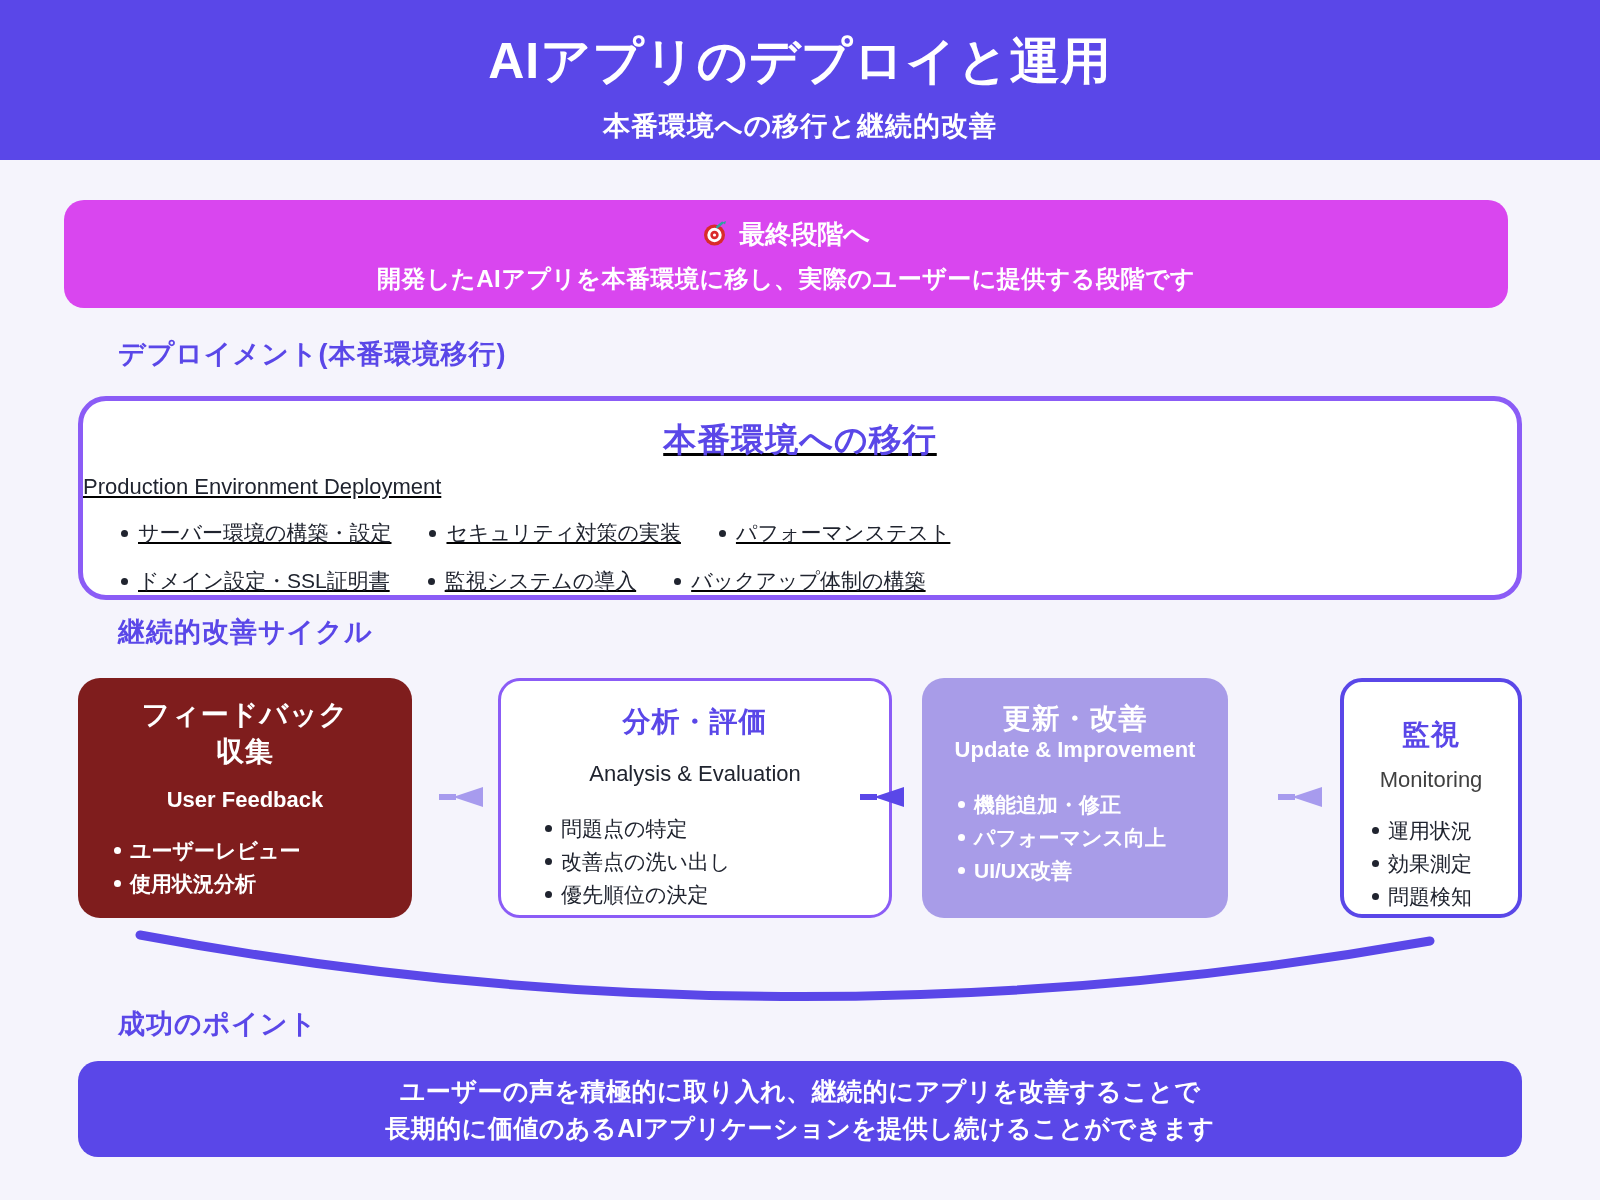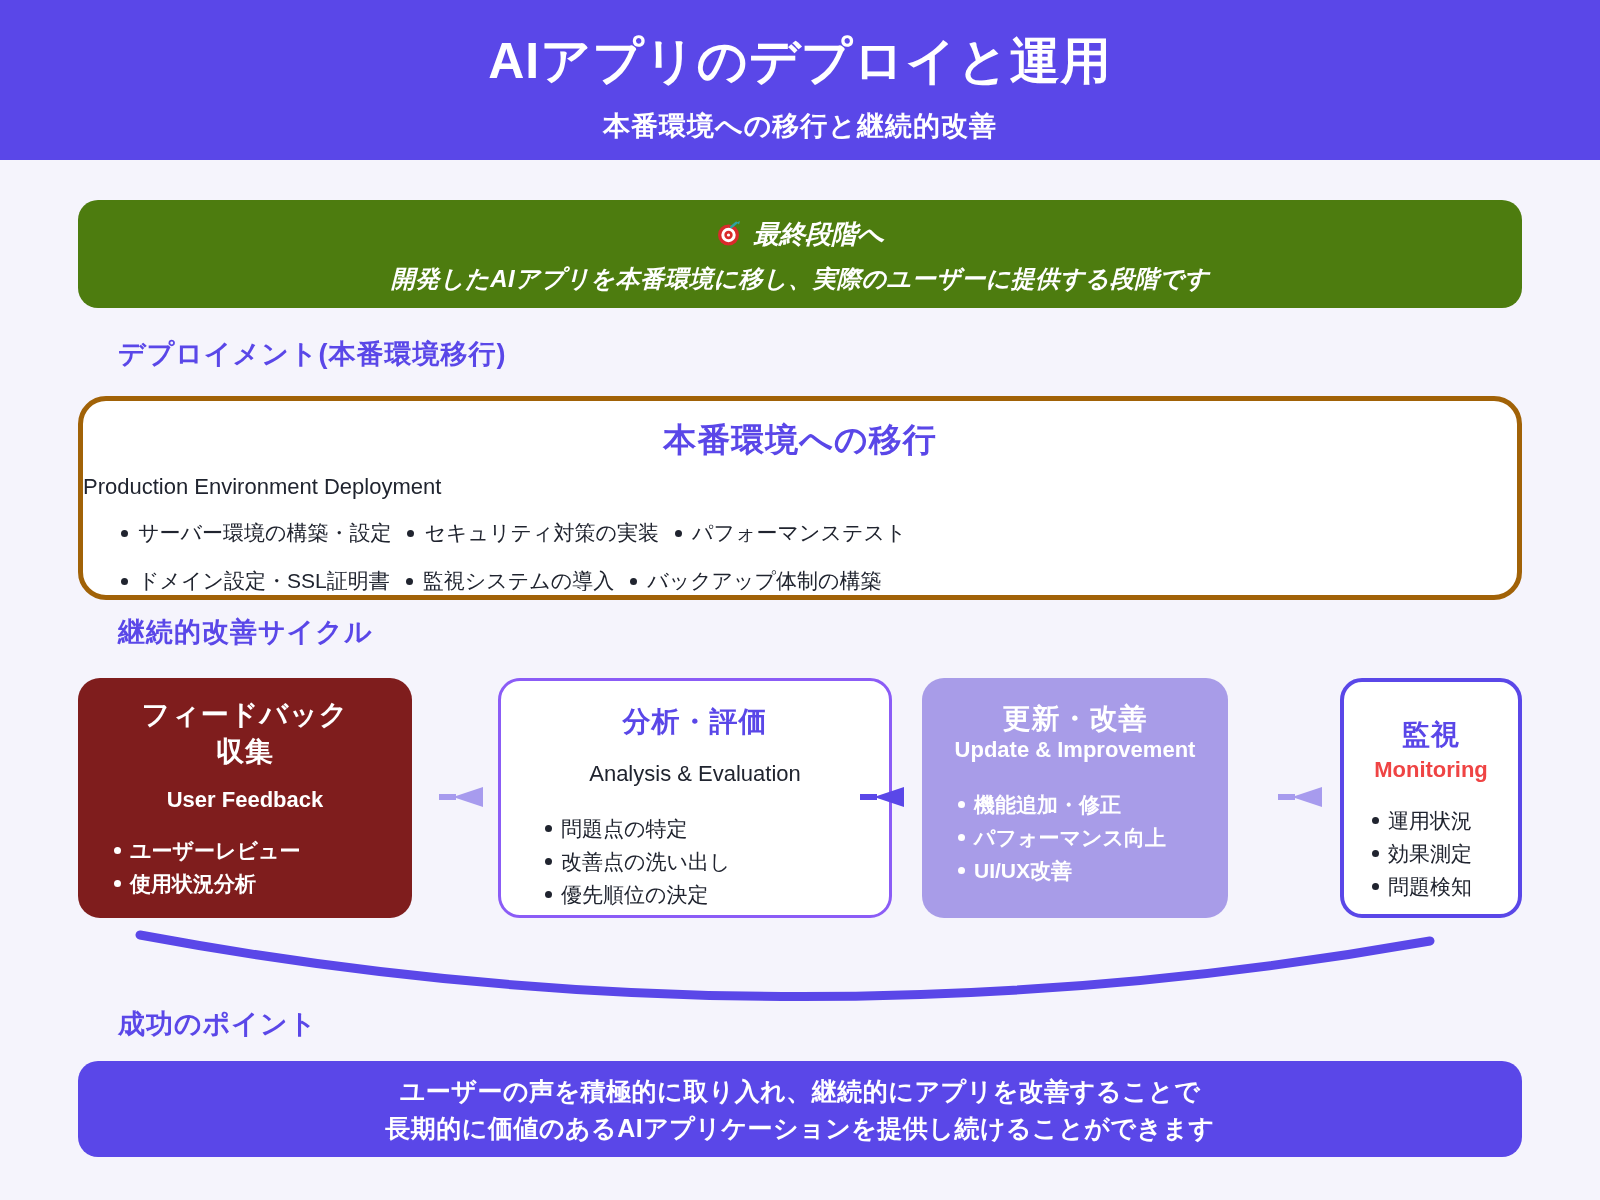--- a/index.html
+++ b/index.html
@@ -14,46 +14,46 @@
   
   .header{
     position:absolute;left:0;top:0;width:1600px;height:160px;
     background:#5a47e8;color:#fff;text-align:center;
   }
   .header h1{margin:0;padding-top:28px;font-size:50px;font-weight:800;letter-spacing:1px;}
   .header p{margin:13px 0 0;font-size:27px;font-weight:700;letter-spacing:1px;}
 
   
   .goal-banner{
-    position:absolute;left:78px;top:200px;width:1444px;height:108px;
-    background:#4d7c0f;border-radius:20px;color:#fff;text-align:center;box-sizing:border-box;font-style:italic;
+    position:absolute;left:64px;top:200px;width:1444px;height:108px;
+    background:#d946ef;border-radius:20px;color:#fff;text-align:center;box-sizing:border-box;
   }
   .goal-title-row{
     margin-top:17px;font-size:26px;font-weight:800;
     display:flex;align-items:center;justify-content:center;gap:10px;
   }
   .goal-desc{margin:11px 0 0;font-size:24px;font-weight:700;letter-spacing:0.5px;}
 
   
   .section-label{
     position:absolute;left:118px;margin:0;
     font-size:27px;font-weight:800;color:#5a47e8;letter-spacing:1px;
   }
   .deploy-label{top:336px;}
   .cycle-label{top:614px;}
   .success-label{top:1006px;}
 
   
   .deploy-card{
     position:absolute;left:78px;top:396px;width:1444px;height:204px;
-    background:#ffffff;border:5px solid #a16207;border-radius:28px;box-sizing:border-box;
+    background:#ffffff;border:5px solid #8b5cf6;border-radius:28px;box-sizing:border-box;text-decoration:underline;
   }
   .deploy-card h3{margin:17px 0 0;text-align:center;font-size:33px;font-weight:800;color:#5a47e8;letter-spacing:1px;}
   .deploy-card .eng-sub{margin:11px 0 0;font-size:22px;font-weight:400;color:#20242f;}
-  .bullets-row{display:flex;gap:16px;margin:19px 0 0 38px;font-size:21px;font-weight:500;color:#20242f;}
+  .bullets-row{display:flex;gap:38px;margin:19px 0 0 38px;font-size:21px;font-weight:500;color:#20242f;}
   .bullets-row + .bullets-row{margin-top:20px;}
   .bullet-item{display:flex;align-items:center;gap:10px;}
   .dot{width:7px;height:7px;border-radius:50%;background:#20242f;display:inline-block;flex:none;}
 
   
   .cycle-row{position:absolute;left:78px;top:678px;width:1444px;height:240px;}
   .cycle-box{position:absolute;top:0;height:240px;border-radius:22px;box-sizing:border-box;}
   .box-feedback{left:0;width:334px;background:#7f1d1d;color:#fff;}
   .box-analysis{left:420px;width:394px;background:#fff;border:3px solid #8b5cf6;color:#20242f;}
   .box-update{left:844px;width:306px;background:#a89ce8;color:#fff;}
@@ -62,21 +62,21 @@
   .cycle-title{margin:0;text-align:center;font-size:28px;font-weight:800;white-space:pre-line;line-height:37px;letter-spacing:1px;}
   .box-feedback .cycle-title{margin-top:18px;color:#fff;}
   .box-analysis .cycle-title{margin-top:22px;color:#5a47e8;}
   .box-update .cycle-title{margin-top:22px;color:#fff;}
   .box-monitor .cycle-title{margin-top:34px;color:#5a47e8;}
 
   .cycle-sub{margin:0;text-align:center;font-size:22px;}
   .box-feedback .cycle-sub{margin-top:17px;font-weight:700;color:#fff;}
   .box-analysis .cycle-sub{margin-top:21px;font-weight:400;color:#20242f;}
   .box-update .cycle-sub{margin-top:0;font-weight:700;color:#fff;}
-  .box-monitor .cycle-sub{margin-top:4px;font-weight:700;color:#ef4444;}
+  .box-monitor .cycle-sub{margin-top:14px;font-weight:400;color:#404040;}
 
   .cycle-bullets{list-style:none;margin:0;padding:0;font-size:21px;}
   .box-feedback .cycle-bullets{margin:21px 0 0 36px;font-weight:700;}
   .box-analysis .cycle-bullets{margin:25px 0 0 44px;font-weight:400;}
   .box-update .cycle-bullets{margin:25px 0 0 36px;font-weight:700;}
   .box-monitor .cycle-bullets{margin:21px 0 0 28px;font-weight:400;}
   .cycle-bullets li{display:flex;align-items:center;gap:9px;line-height:33px;}
   .box-feedback .dot,.box-update .dot{background:#fff;}
 
   .flow-arrow{position:absolute;top:108px;width:44px;height:22px;}

